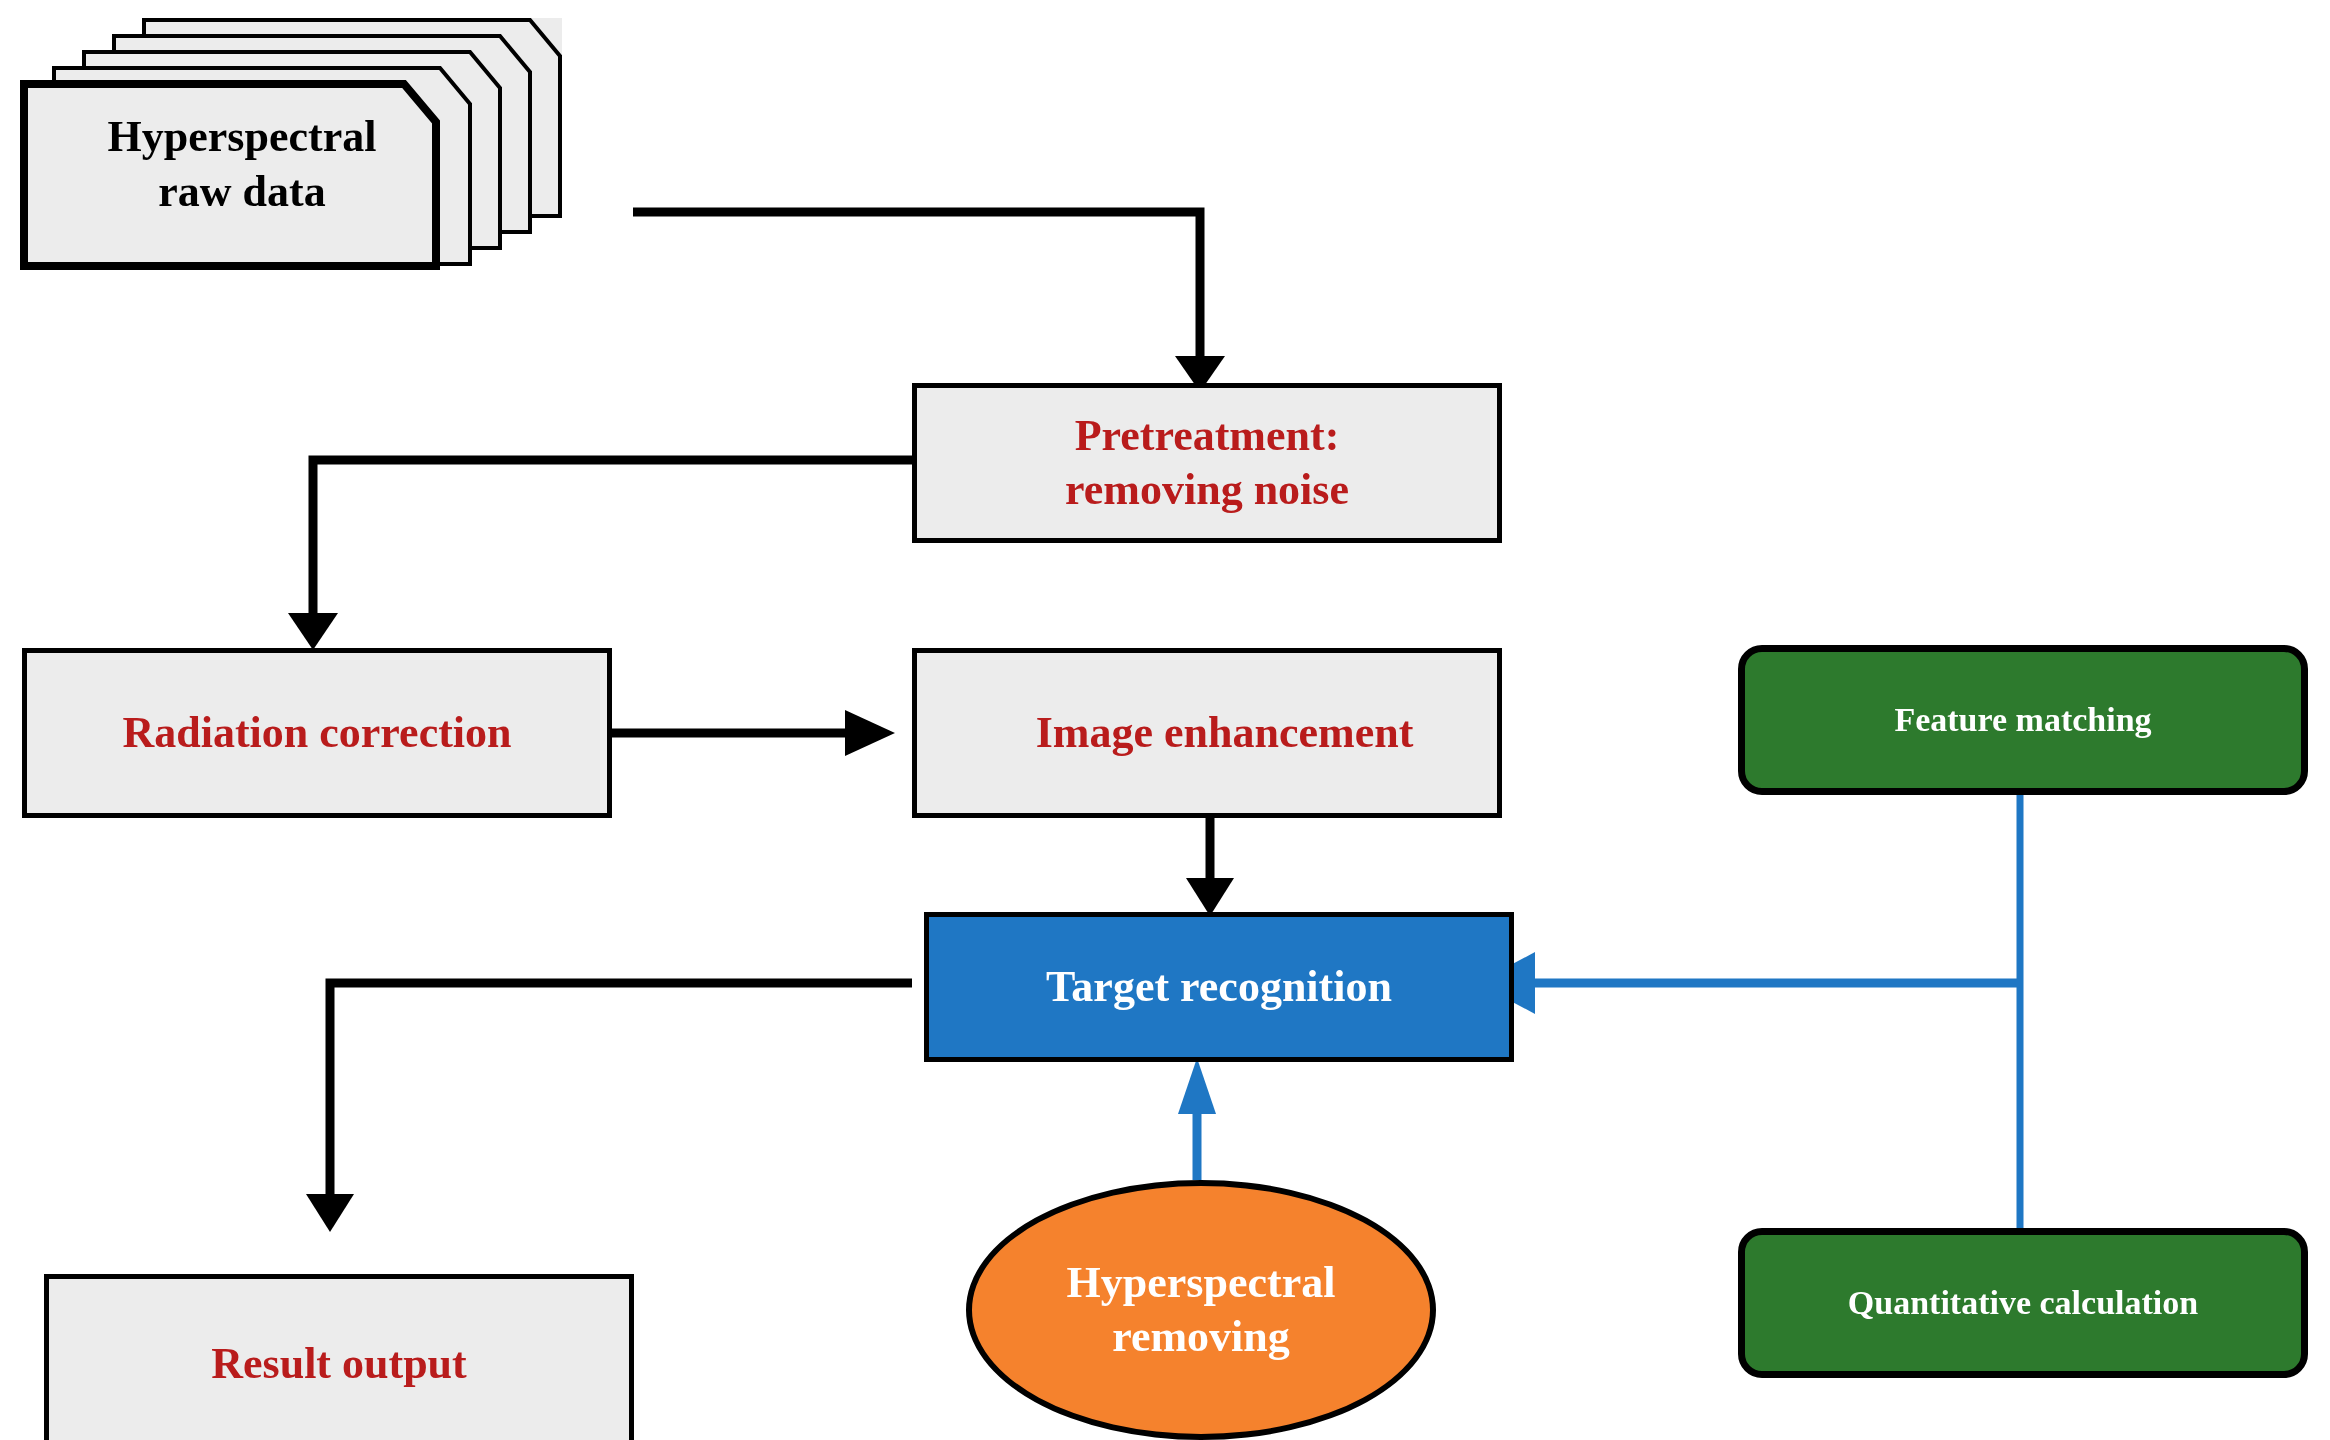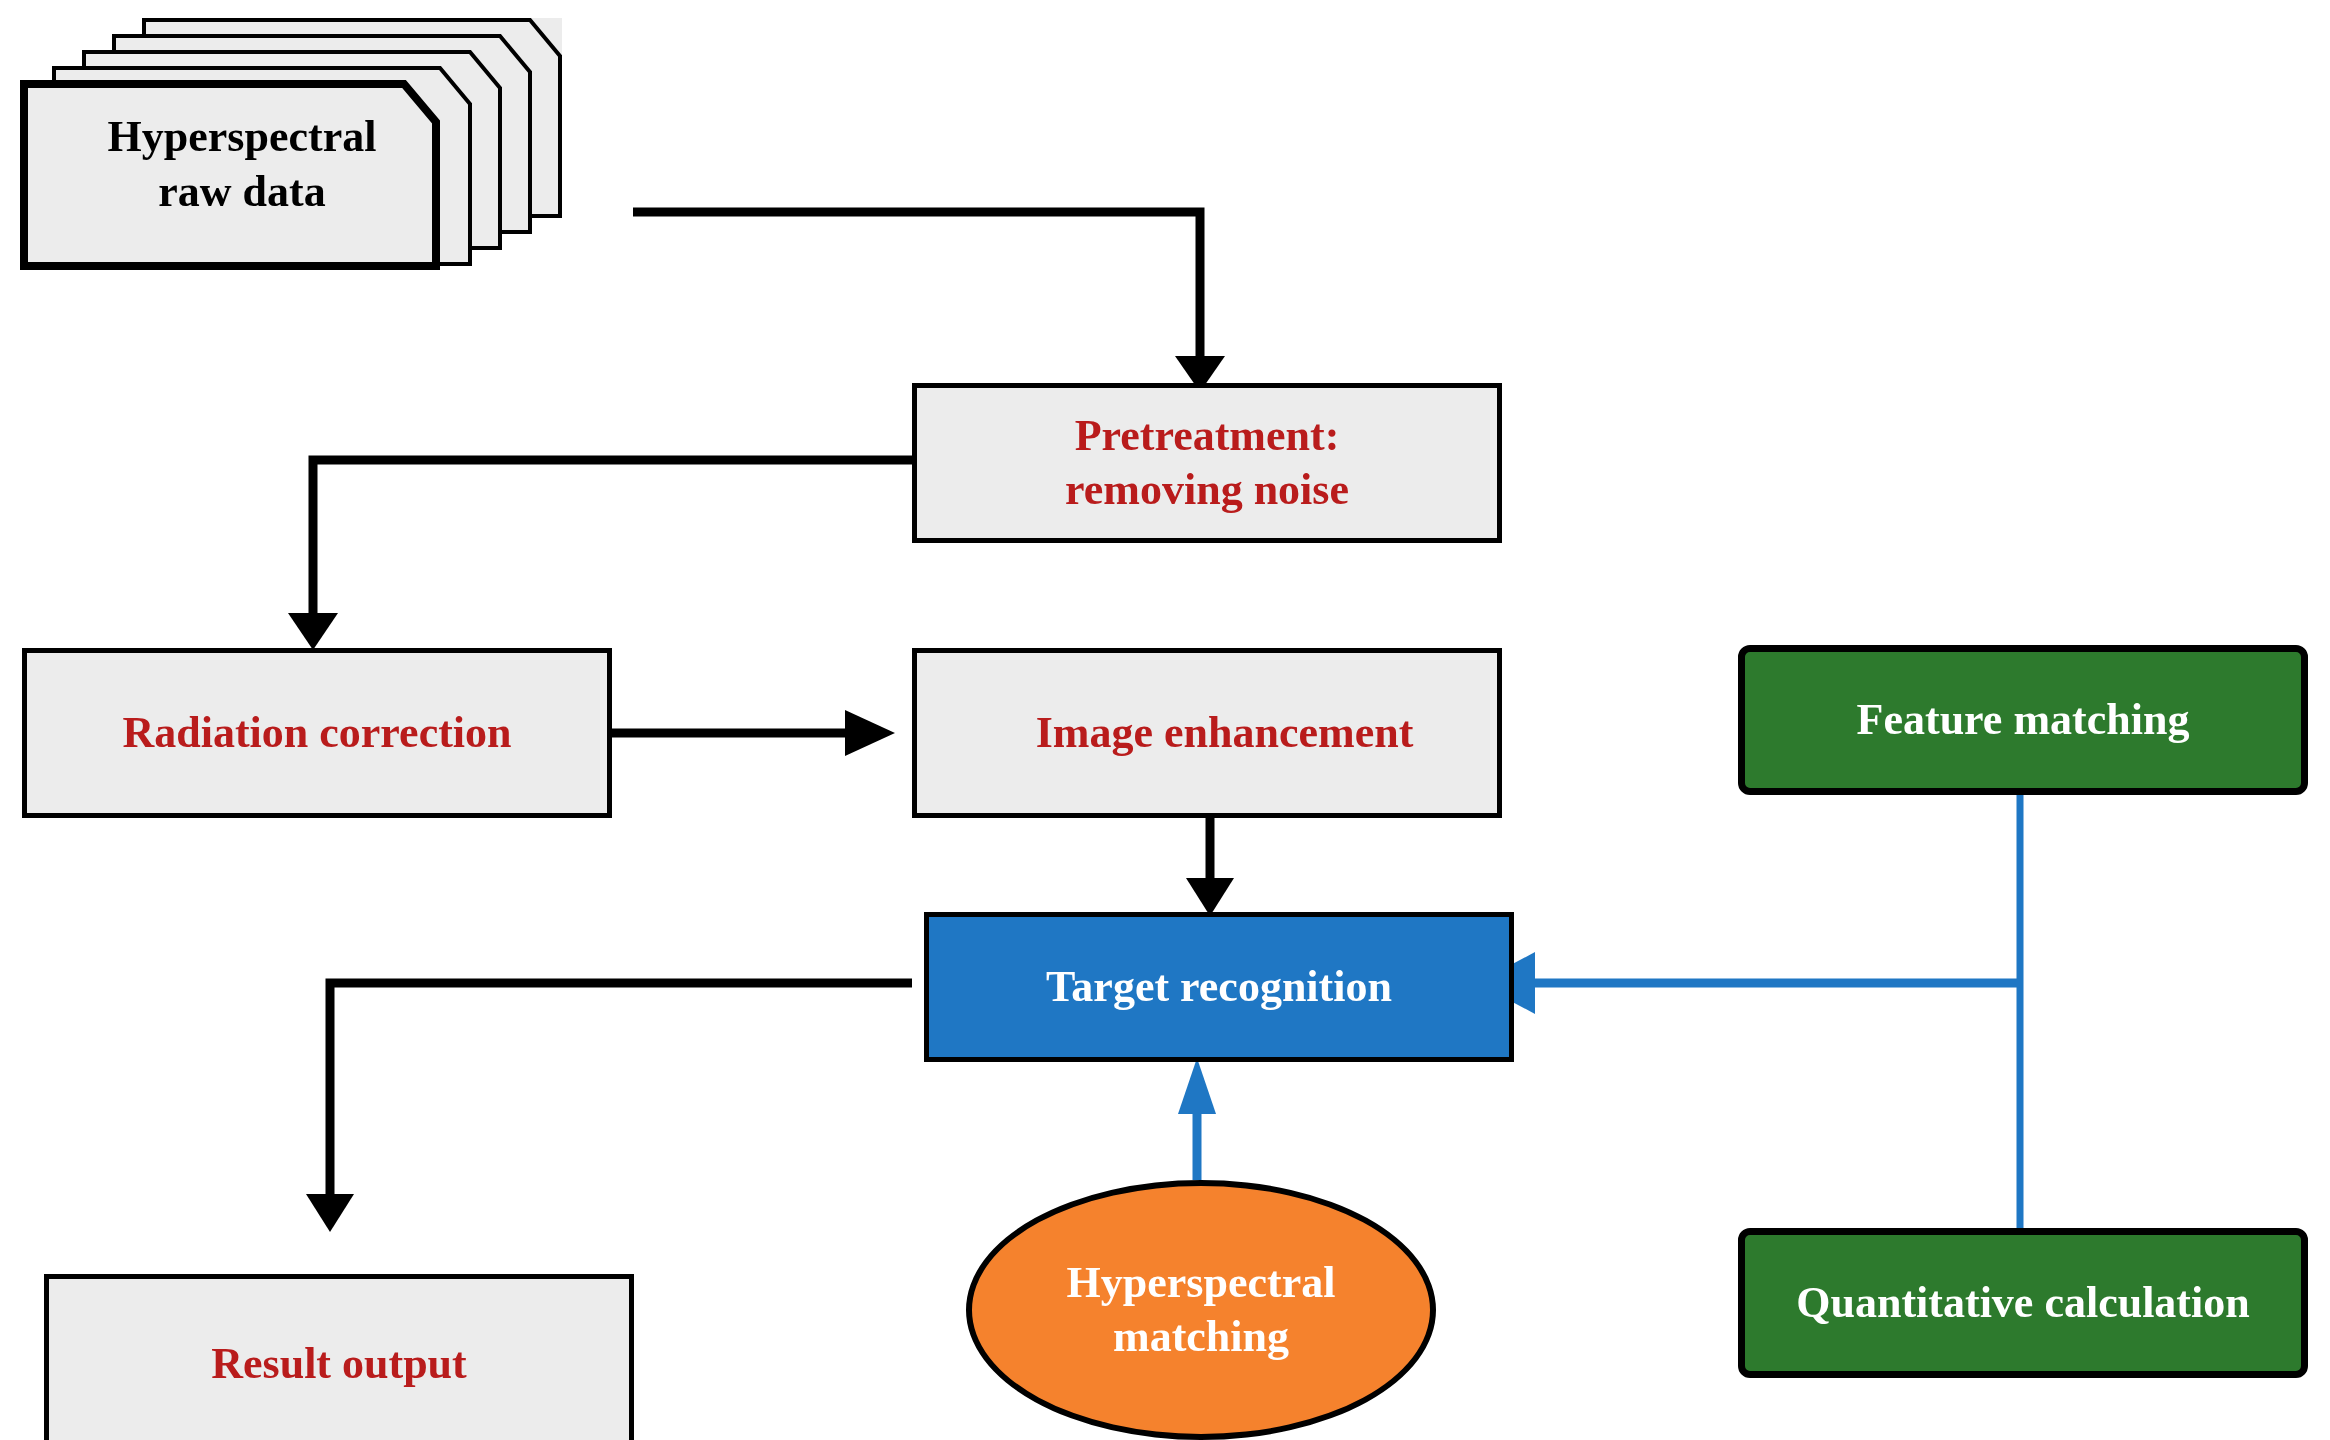--- a/index.html
+++ b/index.html
@@ -43,23 +43,23 @@
   }
   .proc-blue {
     background: #1f77c4;
     border: 5px solid #000000;
     color: #ffffff;
     font-size: 44px;
   }
   .rounded-green {
     background: #2d7a2d;
     border: 7px solid #000000;
-    border-radius: 12px;
+    border-radius: 24px;
     color: #ffffff;
-    font-size: 44px;
+    font-size: 34px;
   }
   .ellipse-orange {
     background: #f5822d;
     border: 6px solid #000000;
     border-radius: 50%;
     color: #ffffff;
     font-size: 44px;
   }
   
   #deck {
@@ -198,21 +198,21 @@
     <span>Target recognition</span>
   </div>
 
   <div class="node proc" style="left:44px; top:1228px; width:590px; height:180px;margin-top:46px;">
     <span>Result output</span>
   </div>
 
   <div class="node ellipse-orange" style="left:966px; top:1180px; width:470px; height:260px;">
     <span>
       <span>Hyperspectral</span><br>
-      <span>matching</span>
+      <span>removing</span>
     </span>
   </div>
 
   <div class="node rounded-green" style="left:1738px; top:645px; width:570px; height:150px;">
     <span>Feature matching</span>
   </div>
 
   <div class="node rounded-green" style="left:1738px; top:1228px; width:570px; height:150px;">
     <span>Quantitative calculation</span>
   </div>

